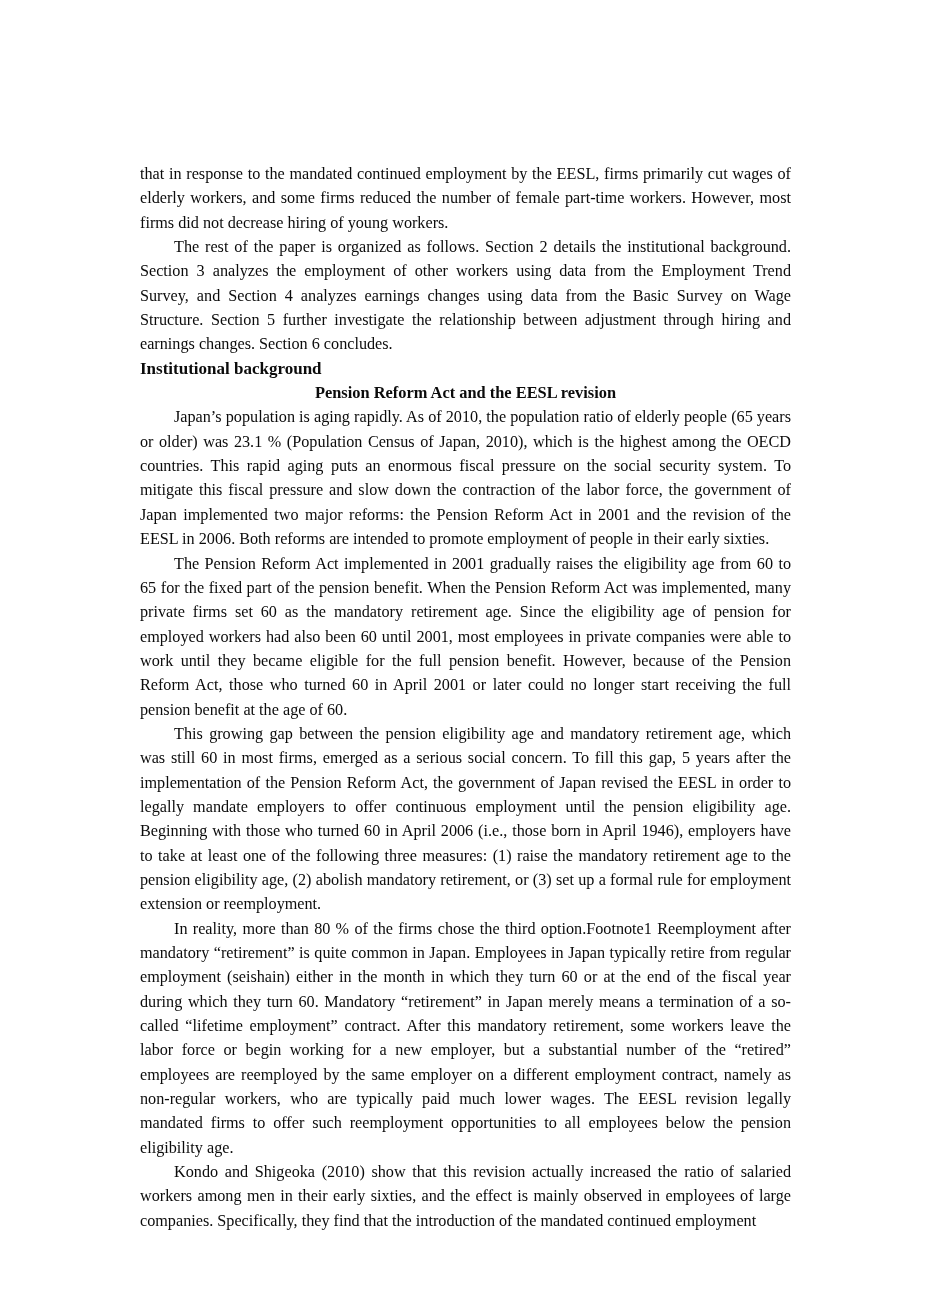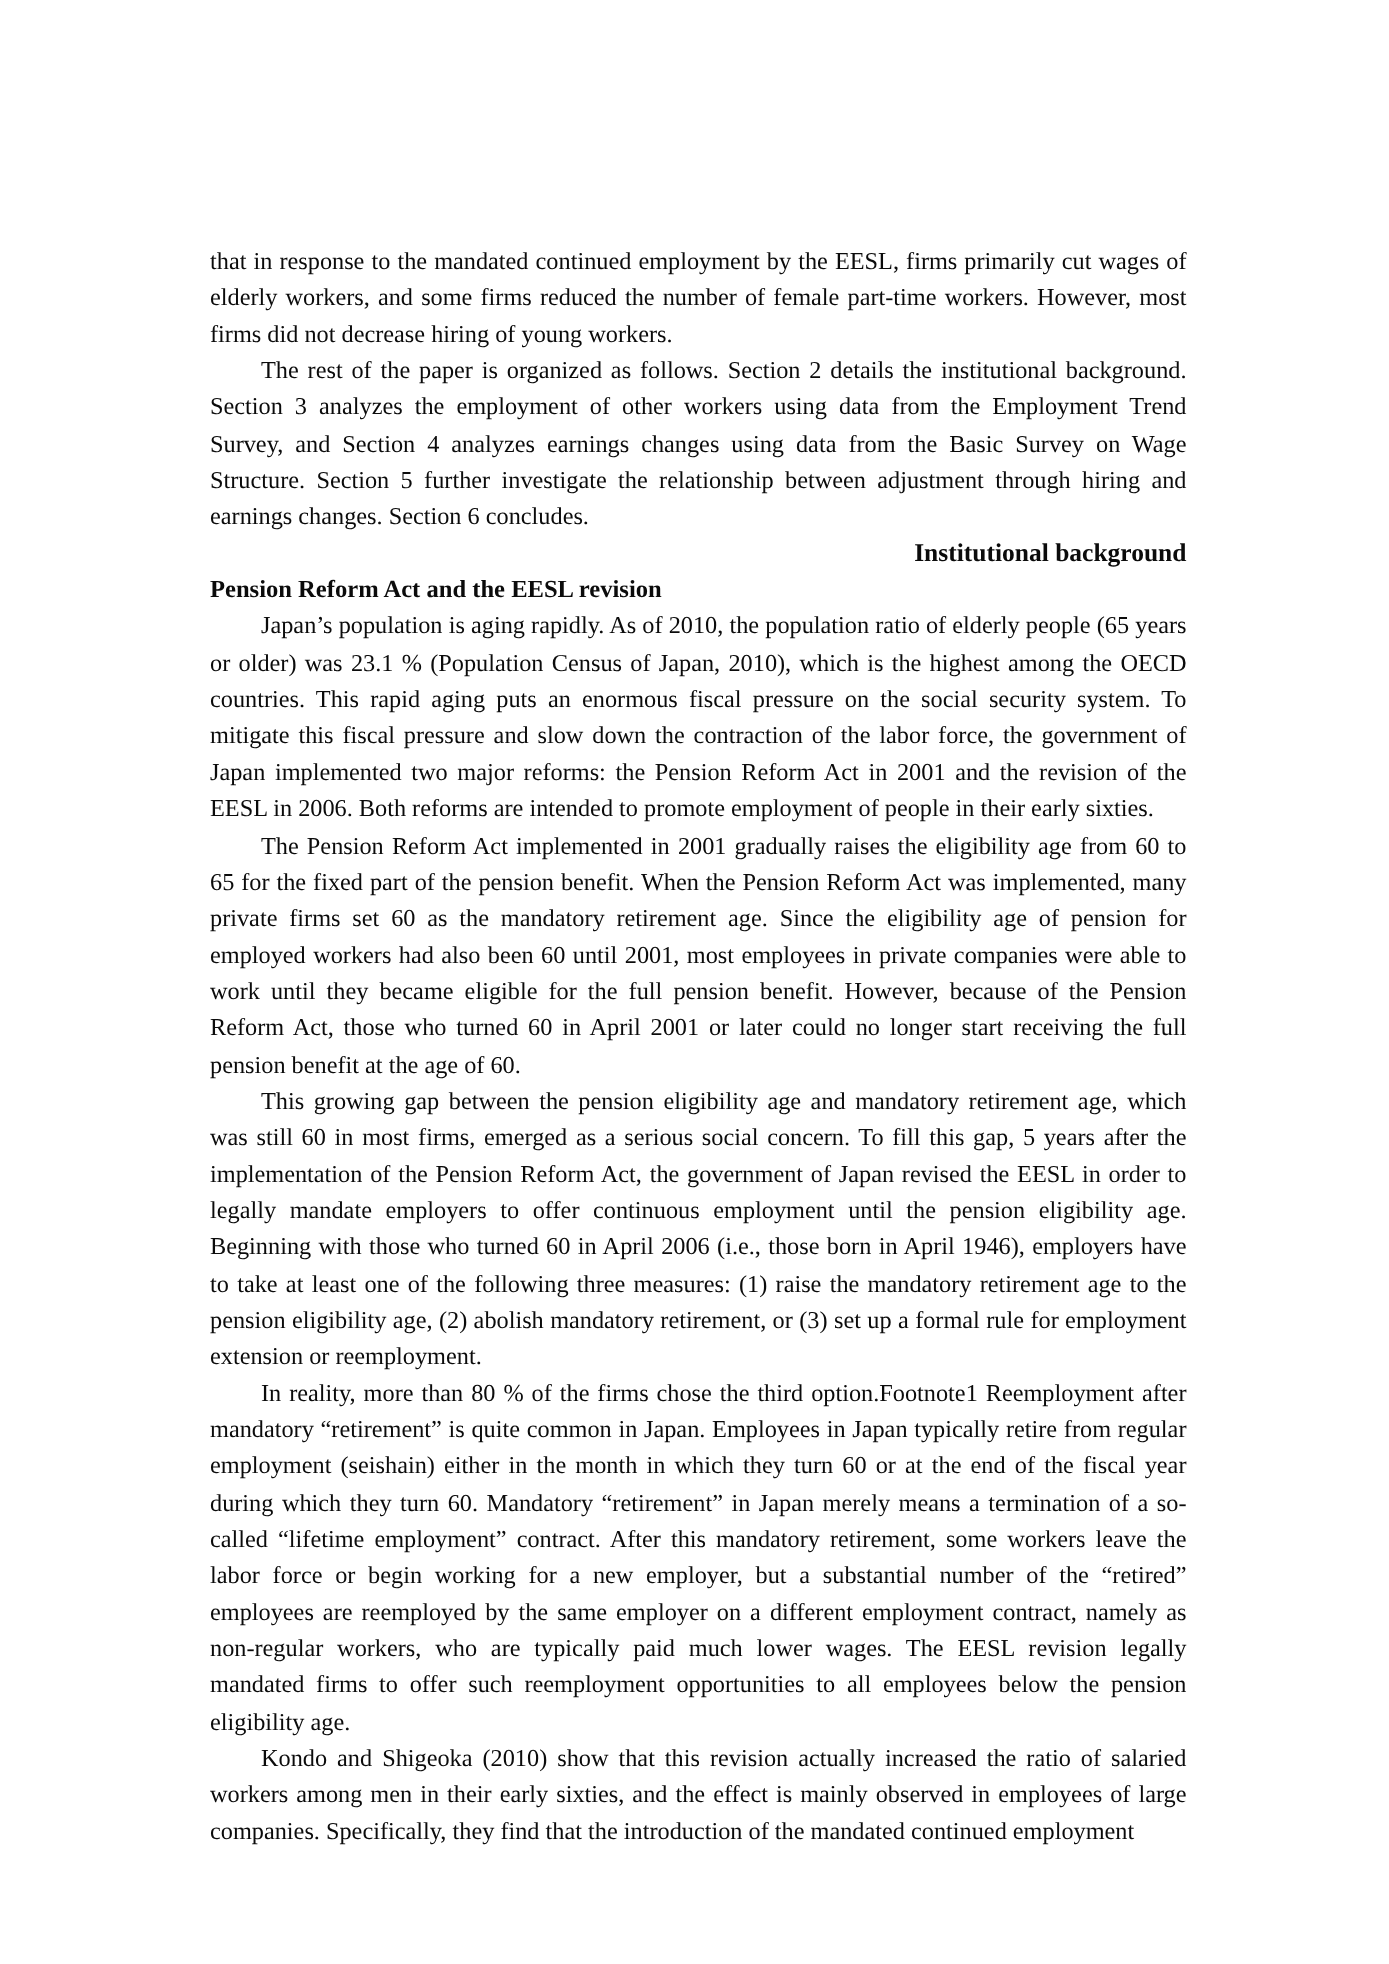--- a/index.html
+++ b/index.html
@@ -30,29 +30,29 @@
     text-align: justify;
   }
 
   .content p.indent { text-indent: 34px; }
 
   .content h2 {
     margin: 0;
     font-size: 17px;
     line-height: 24.35px;
     font-weight: 700;
-    text-align: right;
+    text-align: left;
   }
 
   .content h3 {
     margin: 0;
     font-size: 16.4px;
     line-height: 24.35px;
     font-weight: 700;
-    text-align: left;
+    text-align: center;
   }
 </style>
 </head>
 <body>
 
 <div class="page">
   <div class="content">
 
     <p>that in response to the mandated continued employment by the EESL, firms primarily cut wages of elderly workers, and some firms reduced the number of female part-time workers. However, most firms did not decrease hiring of young workers.</p>
 

